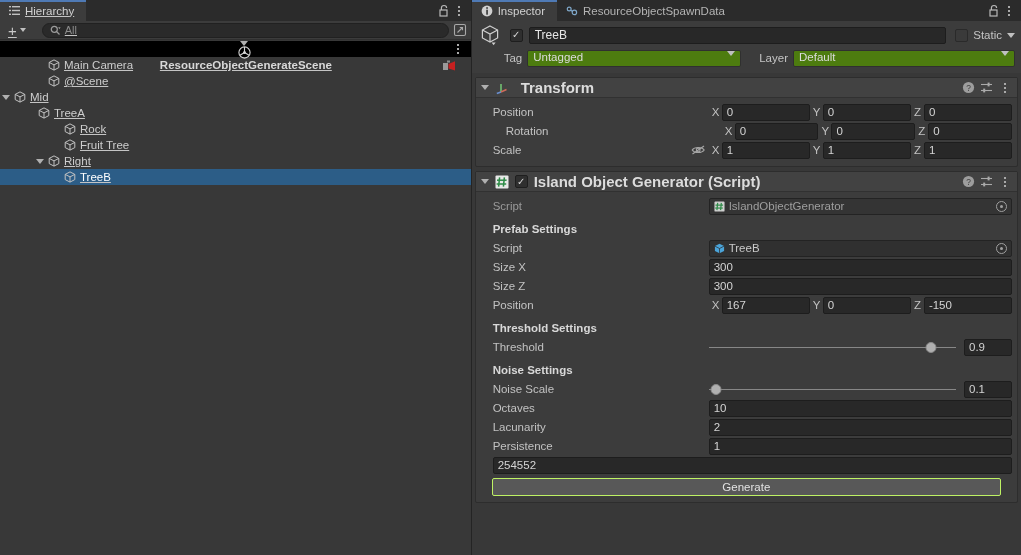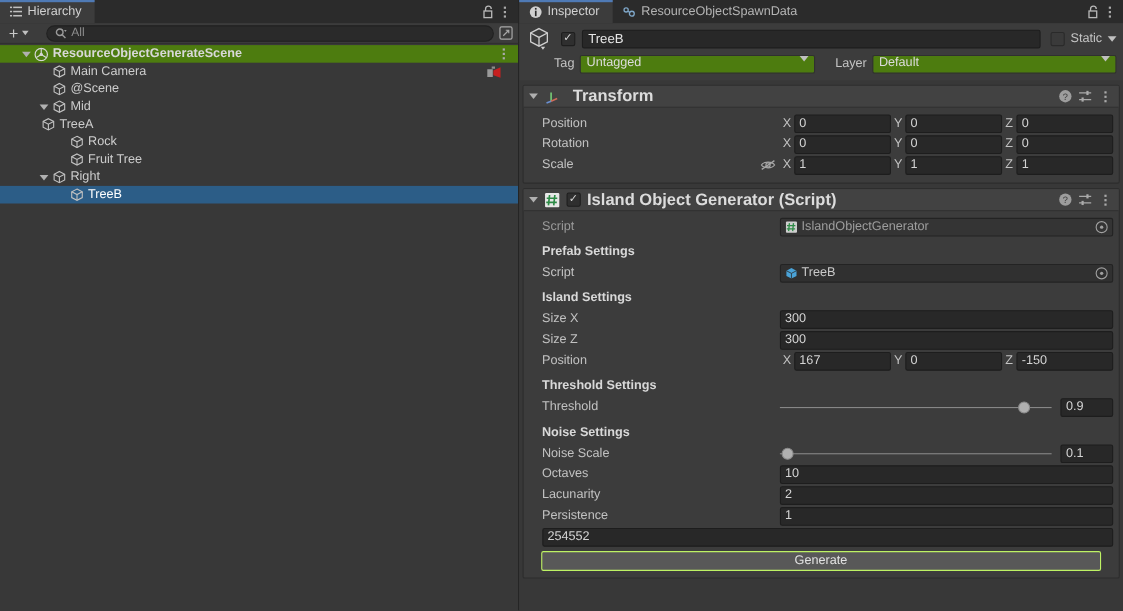--- a/index.html
+++ b/index.html
@@ -37,20 +37,21 @@
     width: 14px; height: 16px; display: flex; flex-direction: column;
     align-items: center; justify-content: center; gap: 2px;
   }
   .kebab i { width: 2px; height: 2px; background: #aaa; display: block; }
 
   
   .hierarchy {
     width: 518px; height: 555px; background: #383838;
     display: flex; flex-direction: column;
     border-right: 1px solid #242424;
+    text-decoration: underline;
   }
   .h-toolbar {
     height: 19px; background: #3c3c3c; display: flex; align-items: center;
     padding: 0 4px; gap: 4px; border-bottom: 1px solid #303030; flex-shrink: 0;
   }
   .plusbtn { display: flex; align-items: center; gap: 3px; padding: 0 4px; }
   .plus-glyph { font-size: 15px; color: #c8c8c8; line-height: 11px; font-weight: 400; }
   .caret-sm {
     width: 0; height: 0; border-left: 3.5px solid transparent;
     border-right: 3.5px solid transparent; border-top: 4px solid #c0c0c0;
@@ -59,21 +60,21 @@
     flex: 1; height: 15px; background: #2a2a2a; border: 1px solid #212121;
     border-radius: 8px; display: flex; align-items: center; padding: 0 7px; gap: 4px;
     margin-left: 8px;
   }
   .searchfield .ph { color: #8d8d8d; font-size: 11px; }
   .h-tree { flex: 1; position: relative; overflow: hidden; padding-top: 1px; }
   .row {
     height: 16px; display: flex; align-items: center; position: relative;
     font-size: 11.5px; color: #cdcdcd; white-space: nowrap;
   }
-  .row.scene { background: #4d7c0f; color: #d8d8d8; font-weight: bold; }
+  .row.scene { background: #000000; color: #d8d8d8; font-weight: bold; flex-direction: column; }
   .row.selected { background: #2c5d87; color: #ffffff; }
   .row .foldout {
     width: 12px; display: flex; align-items: center; justify-content: center;
     flex-shrink: 0;
   }
   .tri-down {
     width: 0; height: 0; border-left: 4px solid transparent;
     border-right: 4px solid transparent; border-top: 5px solid #b0b0b0;
   }
   .row .go-icon { width: 15px; display: flex; align-items: center; justify-content: center; flex-shrink: 0; }
@@ -271,21 +272,21 @@
         <div class="row" style="padding-left: 34px; text-align: center;">
           <span class="foldout"></span>
           <span class="go-icon">
             <svg width="12" height="12" viewBox="0 0 12 12">
               <path d="M6 0.9 L10.8 3.4 L10.8 8.6 L6 11.1 L1.2 8.6 L1.2 3.4 Z" fill="none" stroke="#c2c2c2" stroke-width="1"></path>
               <path d="M1.2 3.4 L6 5.9 L10.8 3.4 M6 5.9 L6 11.1" fill="none" stroke="#c2c2c2" stroke-width="1"></path>
             </svg>
           </span>
           <span class="label">@Scene</span>
         </div>
-        <div class="row" style="padding-left: 34px; text-align: right;">
+        <div class="row" style=" text-align: right;">
           <span class="foldout">
             <span class="tri-down"></span>
           </span>
           <span class="go-icon">
             <svg width="12" height="12" viewBox="0 0 12 12">
               <path d="M6 0.9 L10.8 3.4 L10.8 8.6 L6 11.1 L1.2 8.6 L1.2 3.4 Z" fill="none" stroke="#c2c2c2" stroke-width="1"></path>
               <path d="M1.2 3.4 L6 5.9 L10.8 3.4 M6 5.9 L6 11.1" fill="none" stroke="#c2c2c2" stroke-width="1"></path>
             </svg>
           </span>
           <span class="label">Mid</span>
@@ -458,21 +459,21 @@
                 <span class="vec3">
                   <span class="axis">X</span>
                   <span class="numfield">0</span>
                   <span class="axis">Y</span>
                   <span class="numfield">0</span>
                   <span class="axis">Z</span>
                   <span class="numfield">0</span>
                 </span>
               </div>
               <div class="fieldrow">
-                <span class="flabel" style="width: 216px;">Rotation</span>
+                <span class="flabel" style="width: 216px; margin-left: 13px;">Rotation</span>
                 <span class="vec3">
                   <span class="axis">X</span>
                   <span class="numfield">0</span>
                   <span class="axis">Y</span>
                   <span class="numfield">0</span>
                   <span class="axis">Z</span>
                   <span class="numfield">0</span>
                 </span>
               </div>
               <div class="fieldrow">
@@ -572,21 +573,20 @@
                 </svg>
               </span>
               <span>TreeB</span>
               <span class="spacer"></span>
               <span class="pick">
                   <i></i>
                 </span>
             </span>
           </div>
 
-          <div class="sectionhdr">Island Settings</div>
           <div class="fieldrow">
             <span class="flabel">Size X</span>
             <span class="numfield" style="flex:1">300</span>
           </div>
           <div class="fieldrow">
             <span class="flabel">Size Z</span>
             <span class="numfield" style="flex:1">300</span>
           </div>
           <div class="fieldrow">
             <span class="flabel">Position</span>

